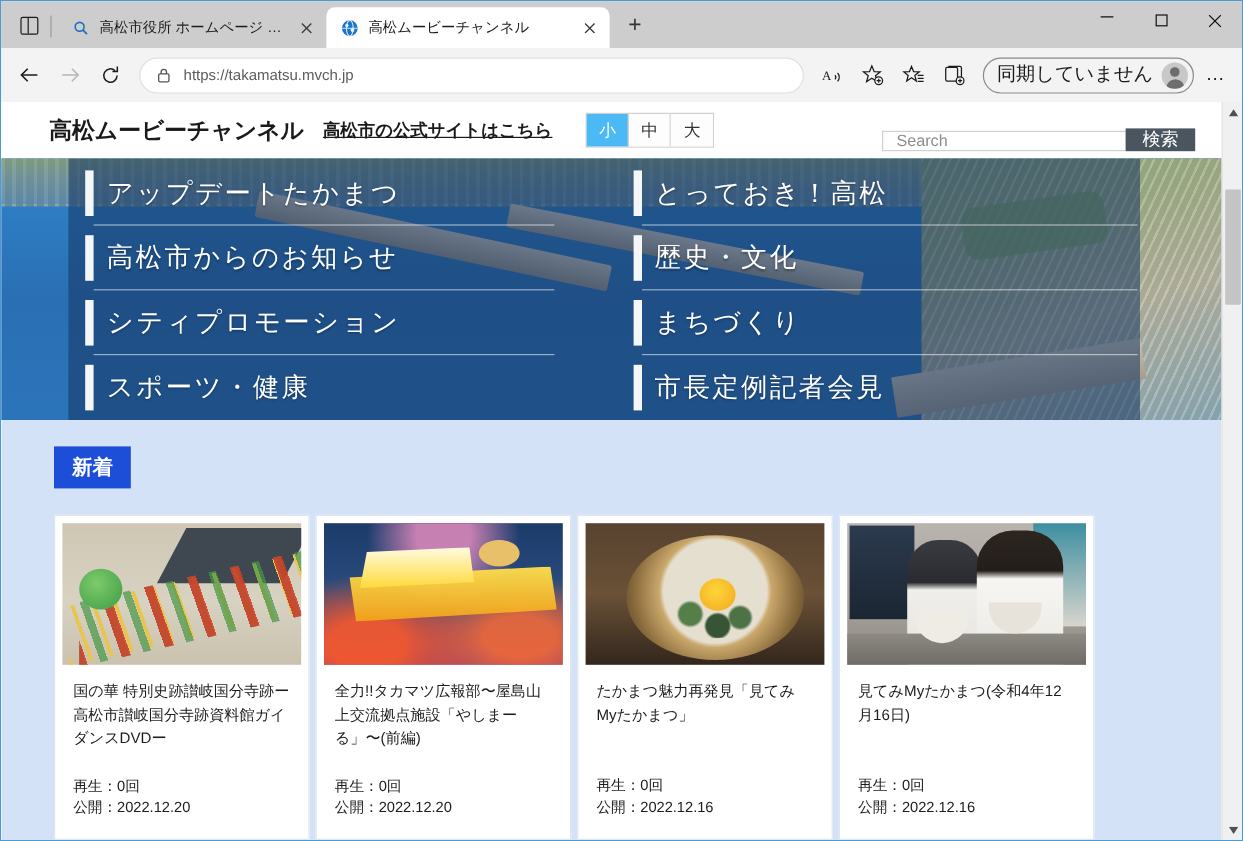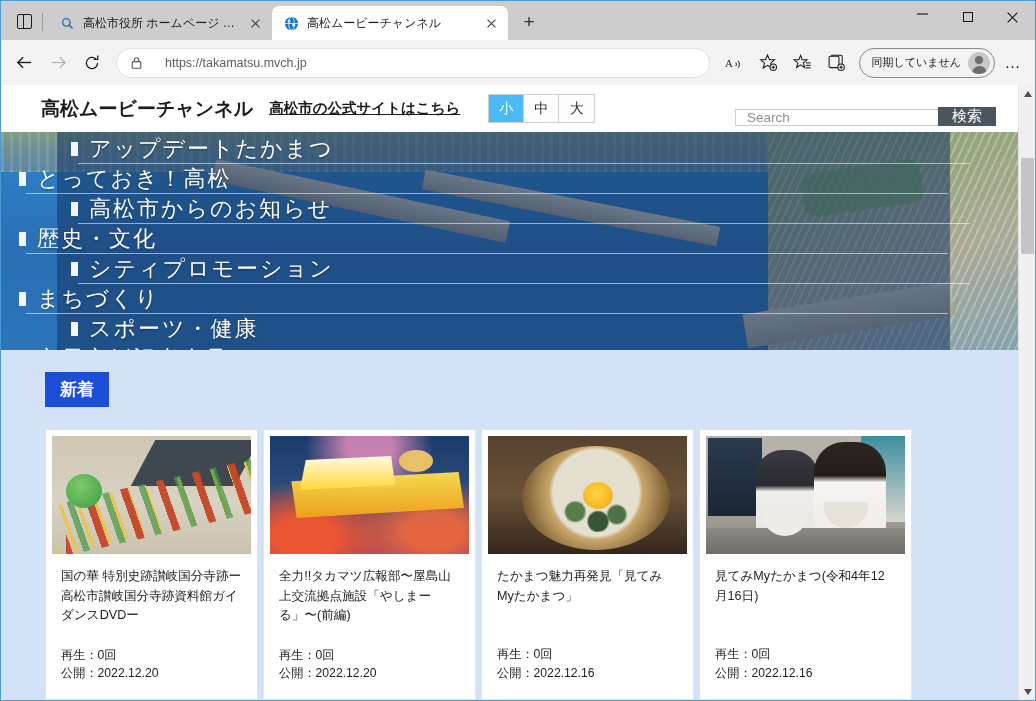--- a/index.html
+++ b/index.html
@@ -117,32 +117,32 @@
     background: #ffffff;
     border: 1px solid #e0e0e0;
     border-radius: 15px;
     margin: 0 7px;
     display: flex; align-items: center;
     padding: 0 10px;
   }
   .lock-icon { width: 18px; flex: none; display:flex; align-items:center; justify-content:center; }
   .url-text {
     font-size: 12.5px; color: #5c5c5c;
-    margin-left: 20px;
+    margin-left: 8px;
     white-space: nowrap; overflow: hidden;
   }
   .nav-right { display: flex; align-items: center; }
   .profile-pill {
     height: 30px;
     border: 1px solid #8a8a8a;
     border-radius: 16px;
     display: flex; align-items: center;
     padding: 0 4px 0 11px;
     margin: 0 2px 0 6px;
-    font-size: 11px; color: #1b1b1b;
+    font-size: 16px; color: #1b1b1b;
     white-space: nowrap;
   }
   .avatar {
     width: 22px; height: 22px; border-radius: 50%;
     background: #c8c8c8; margin-left: 7px;
     position: relative; overflow: hidden; flex: none;
   }
   .avatar::before {
     content: ""; position: absolute;
     width: 8px; height: 8px; border-radius: 50%;
@@ -290,21 +290,21 @@
     transform: rotate(-8deg);
   }
   .hero-overlay {
     position: absolute;
     left: 56px; top: 0; right: 68px; bottom: 0;
     background: rgba(21,52,97,0.55);
   }
   .hero-nav {
     position: absolute; inset: 0;
     display: grid;
-    grid-template-columns: 1fr;
+    grid-template-columns: 1fr 1fr;
     grid-template-rows: repeat(4, 1fr);
     padding: 2px 0 0 0;
   }
   .hero-item {
     display: flex; align-items: center;
     padding: 0 16px 0 0;
     position: relative;
   }
   .hero-item.col1 { margin-left: 70px; margin-right: 48px; }
   .hero-item.col2 { margin-left: 18px; margin-right: 70px; }

